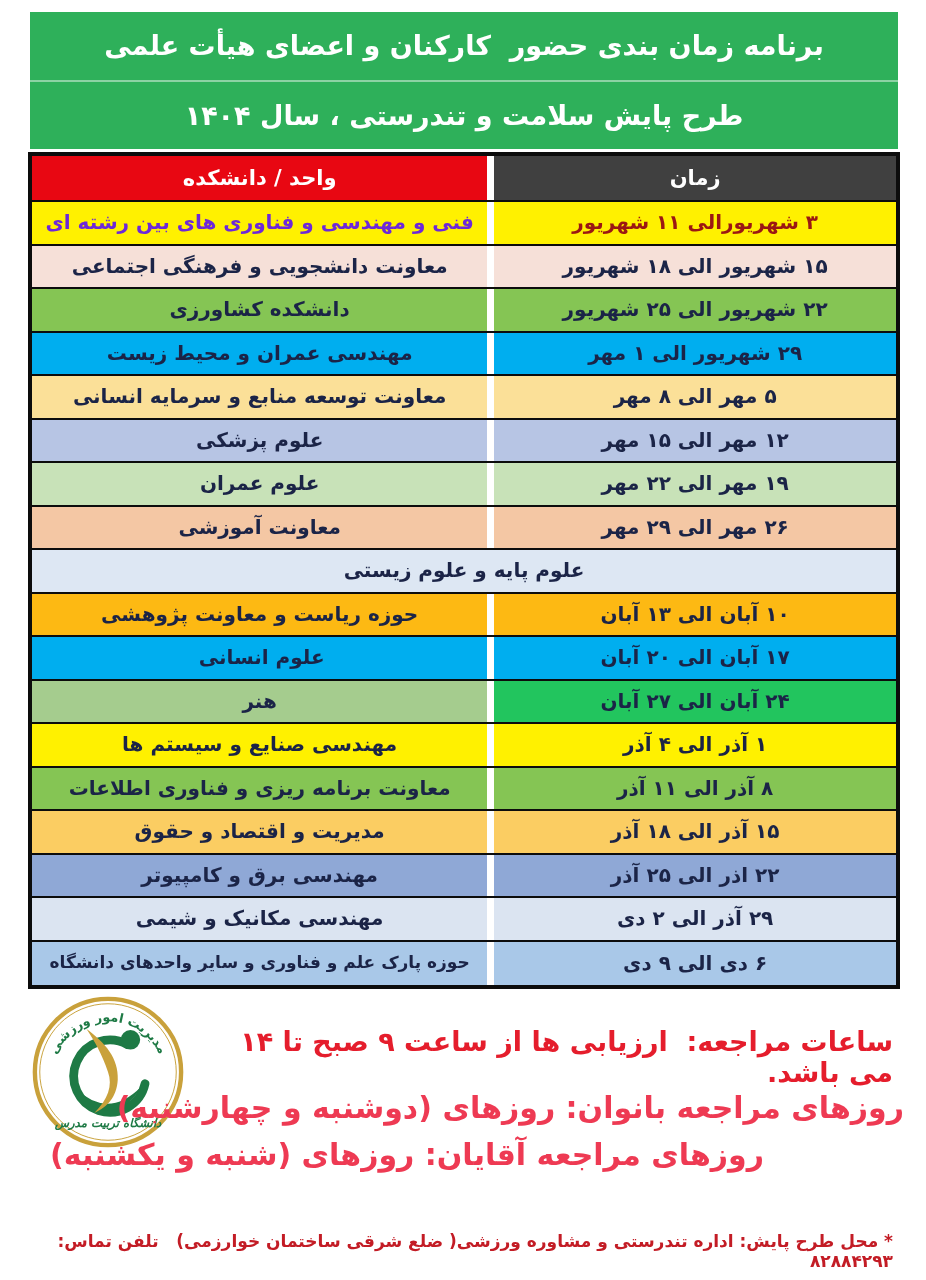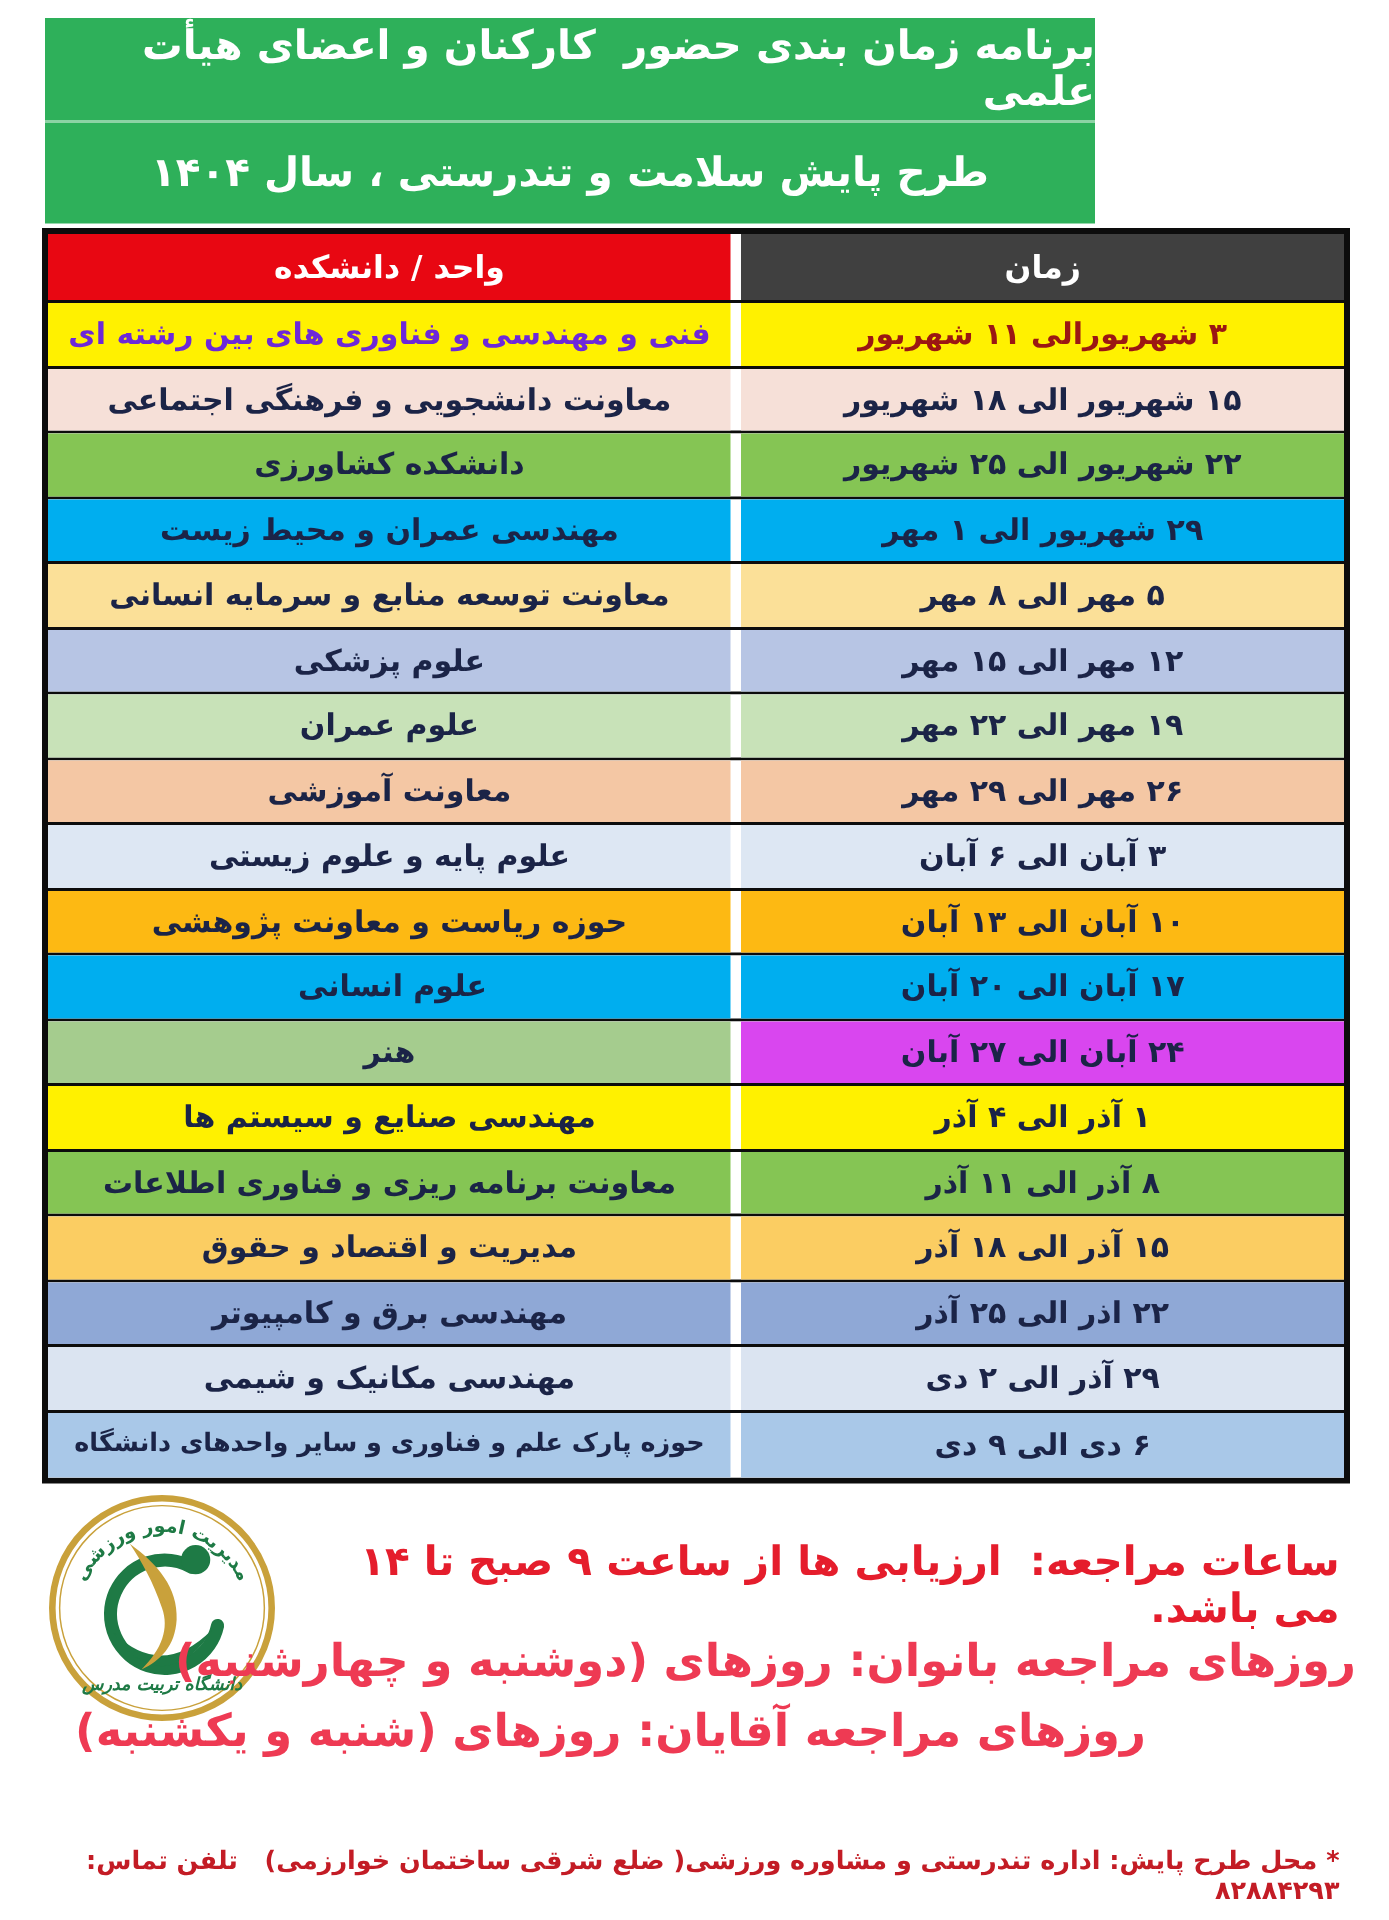--- a/index.html
+++ b/index.html
@@ -1,21 +1,21 @@
 <!DOCTYPE html>
 <html lang="fa" dir="rtl"><head>
 <meta charset="utf-8">
 <style>
   * { box-sizing: border-box; margin: 0; padding: 0; }
   html,body { background:#ffffff; }
   body { font-family:"DejaVu Sans", sans-serif; }
   .page { position:relative; width:926px; height:1280px; background:#fff; overflow:hidden; direction:rtl; }
 
   
-  .banner { position:absolute; top:12px; left:30px; width:700px; height:137px;
+  .banner { position:absolute; top:12px; left:30px; width:868px; height:137px;
             display:flex; flex-direction:column;text-align:right; }
   .banner .bline { flex:1; display:flex; align-items:center; justify-content:center;
                    font-weight:bold; font-size:27px; white-space:pre-wrap; }
   .banner .bline + .bline { border-top:2px solid rgba(255,255,255,.45); }
 
   
   .schedule { position:absolute; top:152px; left:28px; width:872px;
               border:4px solid #0c0c0c; background:#fff; }
   .thead, .trow { display:flex; column-gap:7px; background:#fff;
                   border-bottom:2.5px solid #0c0c0c; }
@@ -81,33 +81,32 @@
     </div>
     <div class="trow">
       <div class="cell time" style="background: rgb(200, 226, 184); color: rgb(27, 36, 71);">۱۹ مهر الی ۲۲ مهر</div>
       <div class="cell unit" style="background: rgb(200, 226, 184); color: rgb(27, 36, 71);">علوم عمران</div>
     </div>
     <div class="trow">
       <div class="cell time" style="background: rgb(244, 199, 164); color: rgb(27, 36, 71);">۲۶ مهر الی ۲۹ مهر</div>
       <div class="cell unit" style="background: rgb(244, 199, 164); color: rgb(27, 36, 71);">معاونت آموزشی</div>
     </div>
     <div class="trow">
-      <div class="cell time" style="background: rgb(221, 231, 243); color: rgb(27, 36, 71);">۳ آبان الی ۶ آبان</div>
       <div class="cell unit" style="background: rgb(221, 231, 243); color: rgb(27, 36, 71);">علوم پایه و علوم زیستی</div>
     </div>
     <div class="trow">
       <div class="cell time" style="background: rgb(253, 185, 19); color: rgb(27, 36, 71);">۱۰ آبان الی ۱۳ آبان</div>
       <div class="cell unit" style="background: rgb(253, 185, 19); color: rgb(27, 36, 71);">حوزه ریاست و  معاونت پژوهشی</div>
     </div>
     <div class="trow">
       <div class="cell time" style="background: rgb(0, 174, 239); color: rgb(27, 36, 71);">۱۷ آبان الی ۲۰ آبان</div>
       <div class="cell unit" style="background: rgb(0, 174, 239); color: rgb(27, 36, 71); padding-left: 12px;">علوم انسانی</div>
     </div>
     <div class="trow">
-      <div class="cell time" style="background: #d946ef; color: rgb(27, 36, 71);">۲۴ آبان الی ۲۷ آبان</div>
+      <div class="cell time" style="background: #22c55e; color: rgb(27, 36, 71);">۲۴ آبان الی ۲۷ آبان</div>
       <div class="cell unit" style="background: rgb(165, 204, 142); color: rgb(27, 36, 71);">هنر</div>
     </div>
     <div class="trow">
       <div class="cell time" style="background: rgb(255, 241, 0); color: rgb(27, 36, 71);">۱ آذر الی ۴ آذر</div>
       <div class="cell unit" style="background: rgb(255, 241, 0); color: rgb(27, 36, 71);">مهندسی صنایع و سیستم ها</div>
     </div>
     <div class="trow">
       <div class="cell time" style="background: rgb(133, 197, 84); color: rgb(27, 36, 71);">۸ آذر الی ۱۱ آذر</div>
       <div class="cell unit" style="background: rgb(133, 197, 84); color: rgb(27, 36, 71);">معاونت برنامه ریزی و فناوری اطلاعات</div>
     </div>

